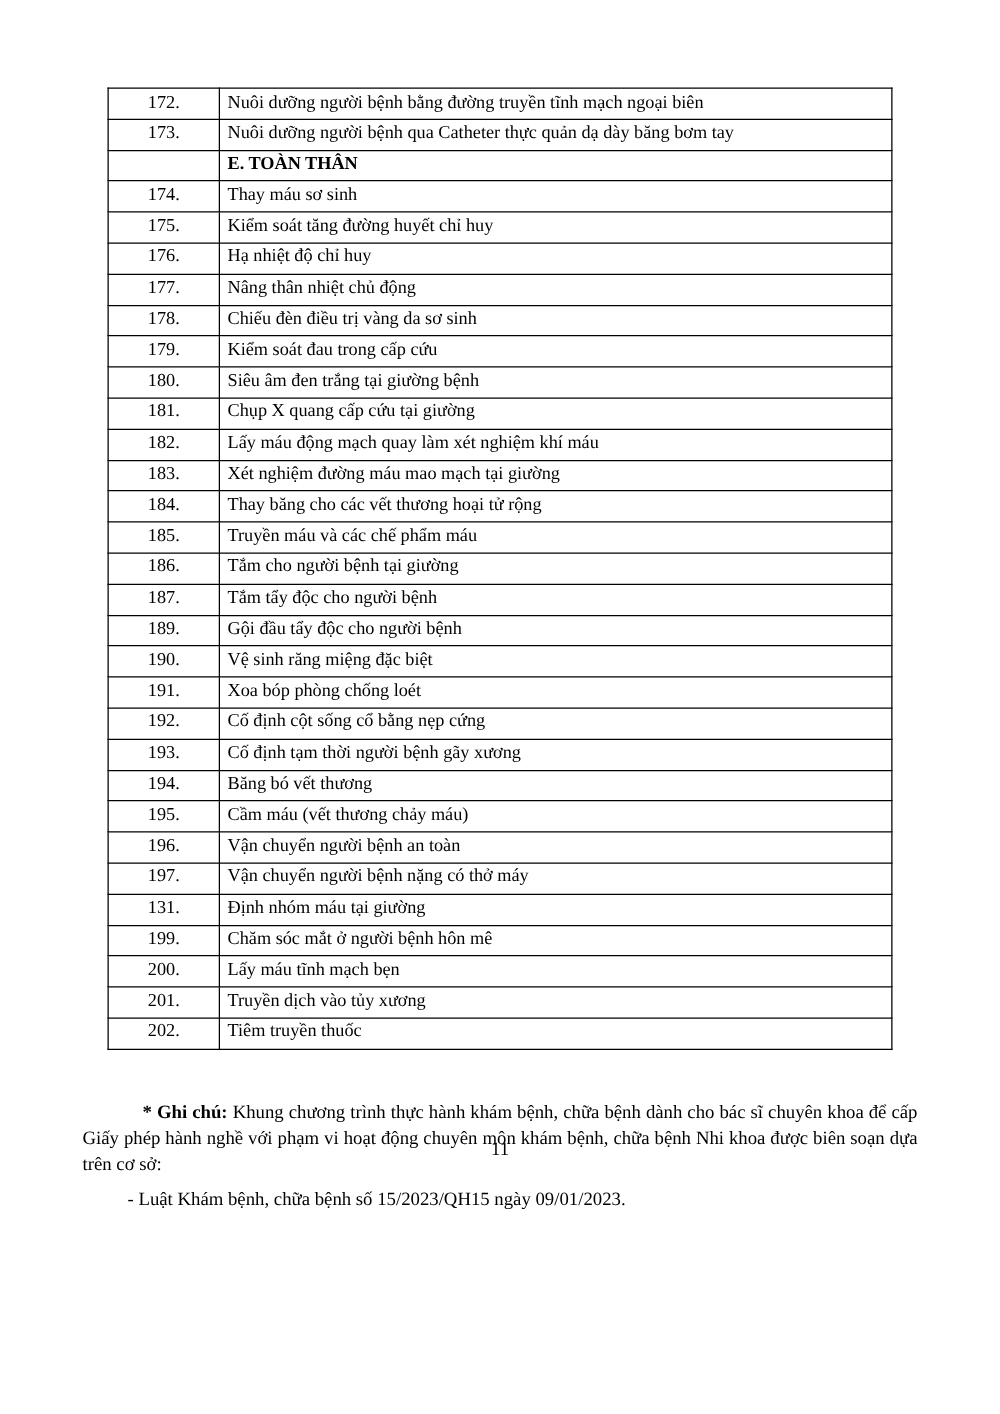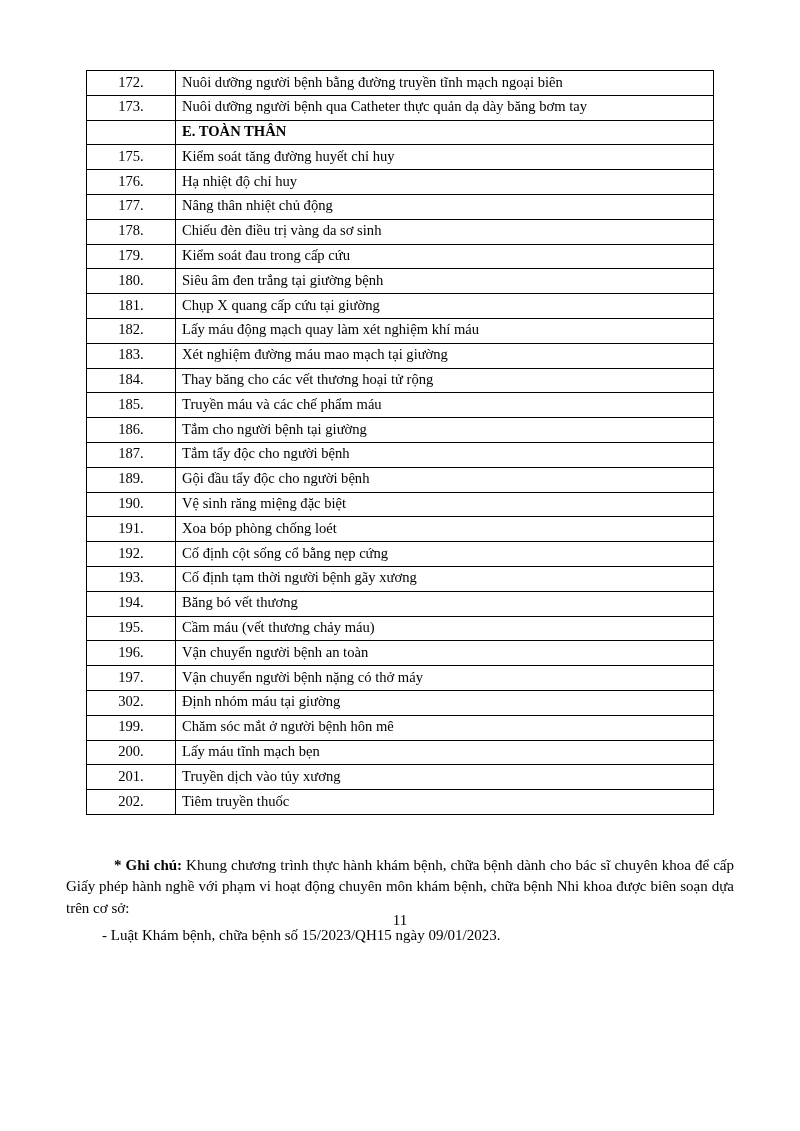--- a/index.html
+++ b/index.html
@@ -89,20 +89,24 @@
         </tr>
         <tr>
           <td class="num">173.</td>
           <td class="desc">Nuôi dưỡng người bệnh qua Catheter thực quản dạ dày băng bơm tay</td>
         </tr>
         <tr>
           <td class="num"></td>
           <td class="section">E. TOÀN THÂN</td>
         </tr>
         <tr>
+          <td class="num">174.</td>
+          <td class="desc">Thay máu sơ sinh</td>
+        </tr>
+        <tr>
           <td class="num">175.</td>
           <td class="desc">Kiểm soát tăng đường huyết chỉ huy</td>
         </tr>
         <tr>
           <td class="num">176.</td>
           <td class="desc">Hạ nhiệt độ chỉ huy</td>
         </tr>
         <tr>
           <td class="num">177.</td>
           <td class="desc">Nâng thân nhiệt chủ động</td>
@@ -177,21 +181,21 @@
         </tr>
         <tr>
           <td class="num">196.</td>
           <td class="desc">Vận chuyển người bệnh an toàn</td>
         </tr>
         <tr>
           <td class="num">197.</td>
           <td class="desc">Vận chuyển người bệnh nặng có thở máy</td>
         </tr>
         <tr>
-          <td class="num">302.</td>
+          <td class="num">131.</td>
           <td class="desc">Định nhóm máu tại giường</td>
         </tr>
         <tr>
           <td class="num">199.</td>
           <td class="desc">Chăm sóc mắt ở người bệnh hôn mê</td>
         </tr>
         <tr>
           <td class="num">200.</td>
           <td class="desc">Lấy máu tĩnh mạch bẹn</td>
         </tr>

